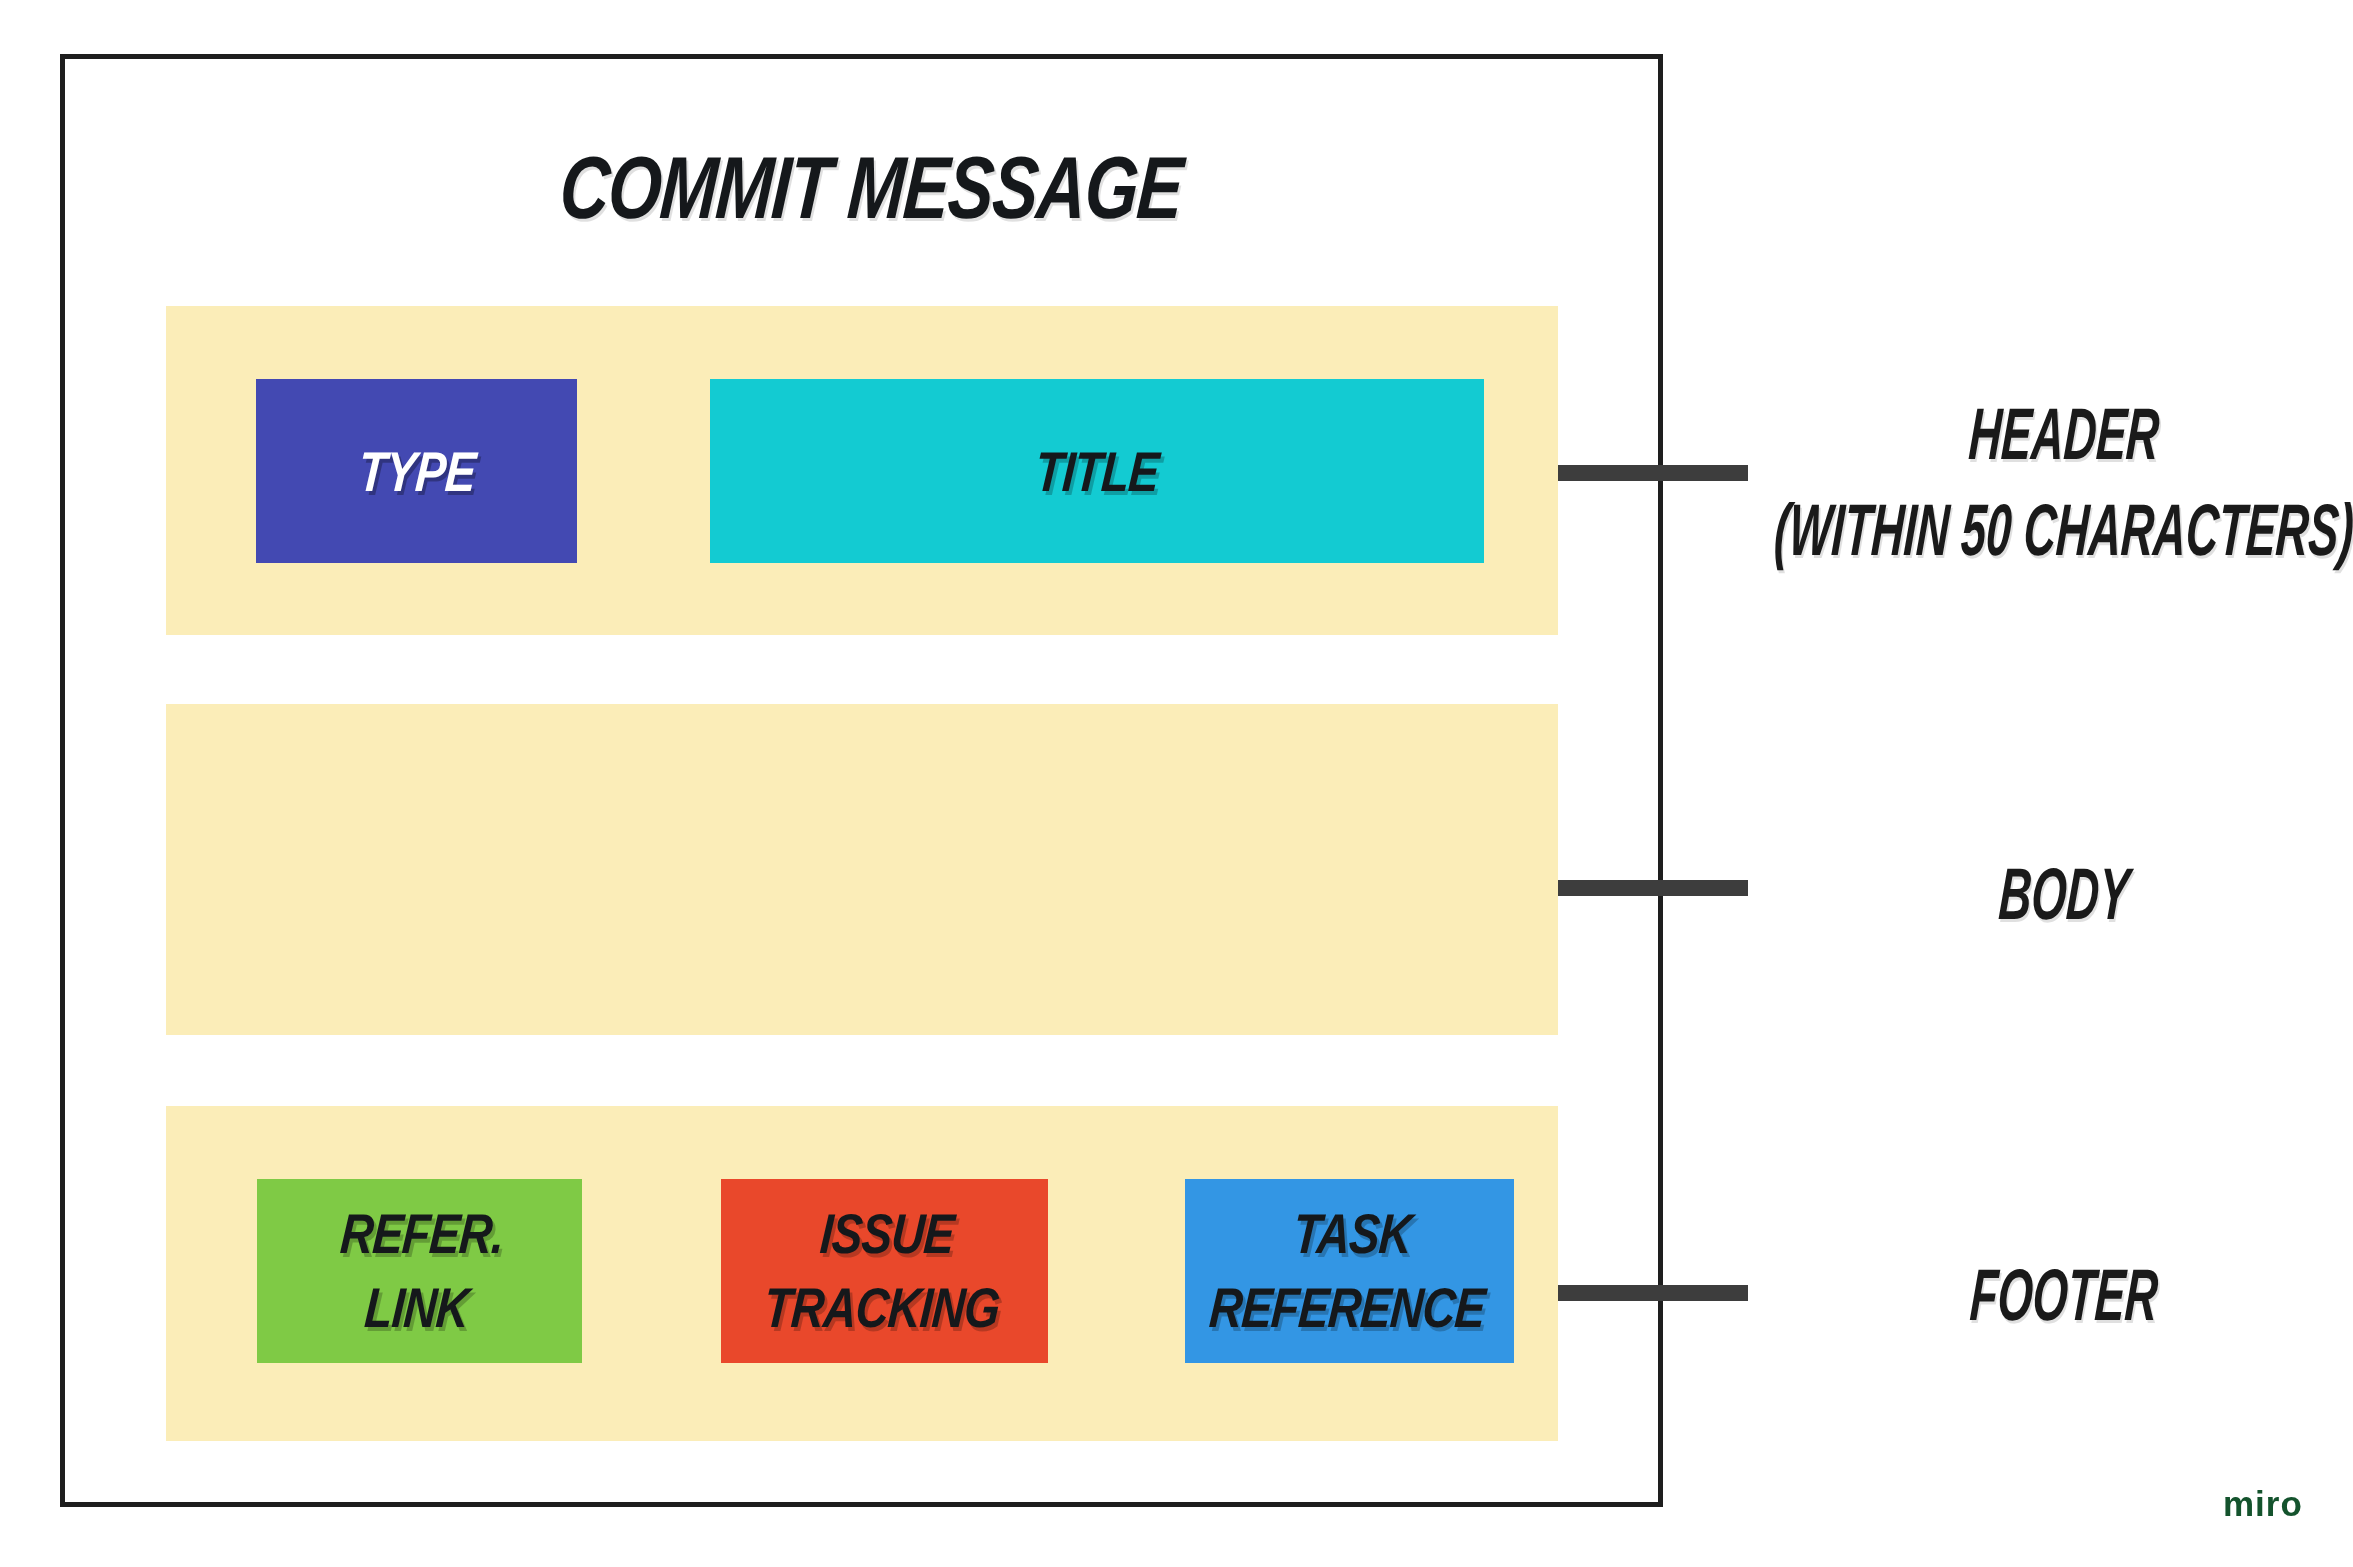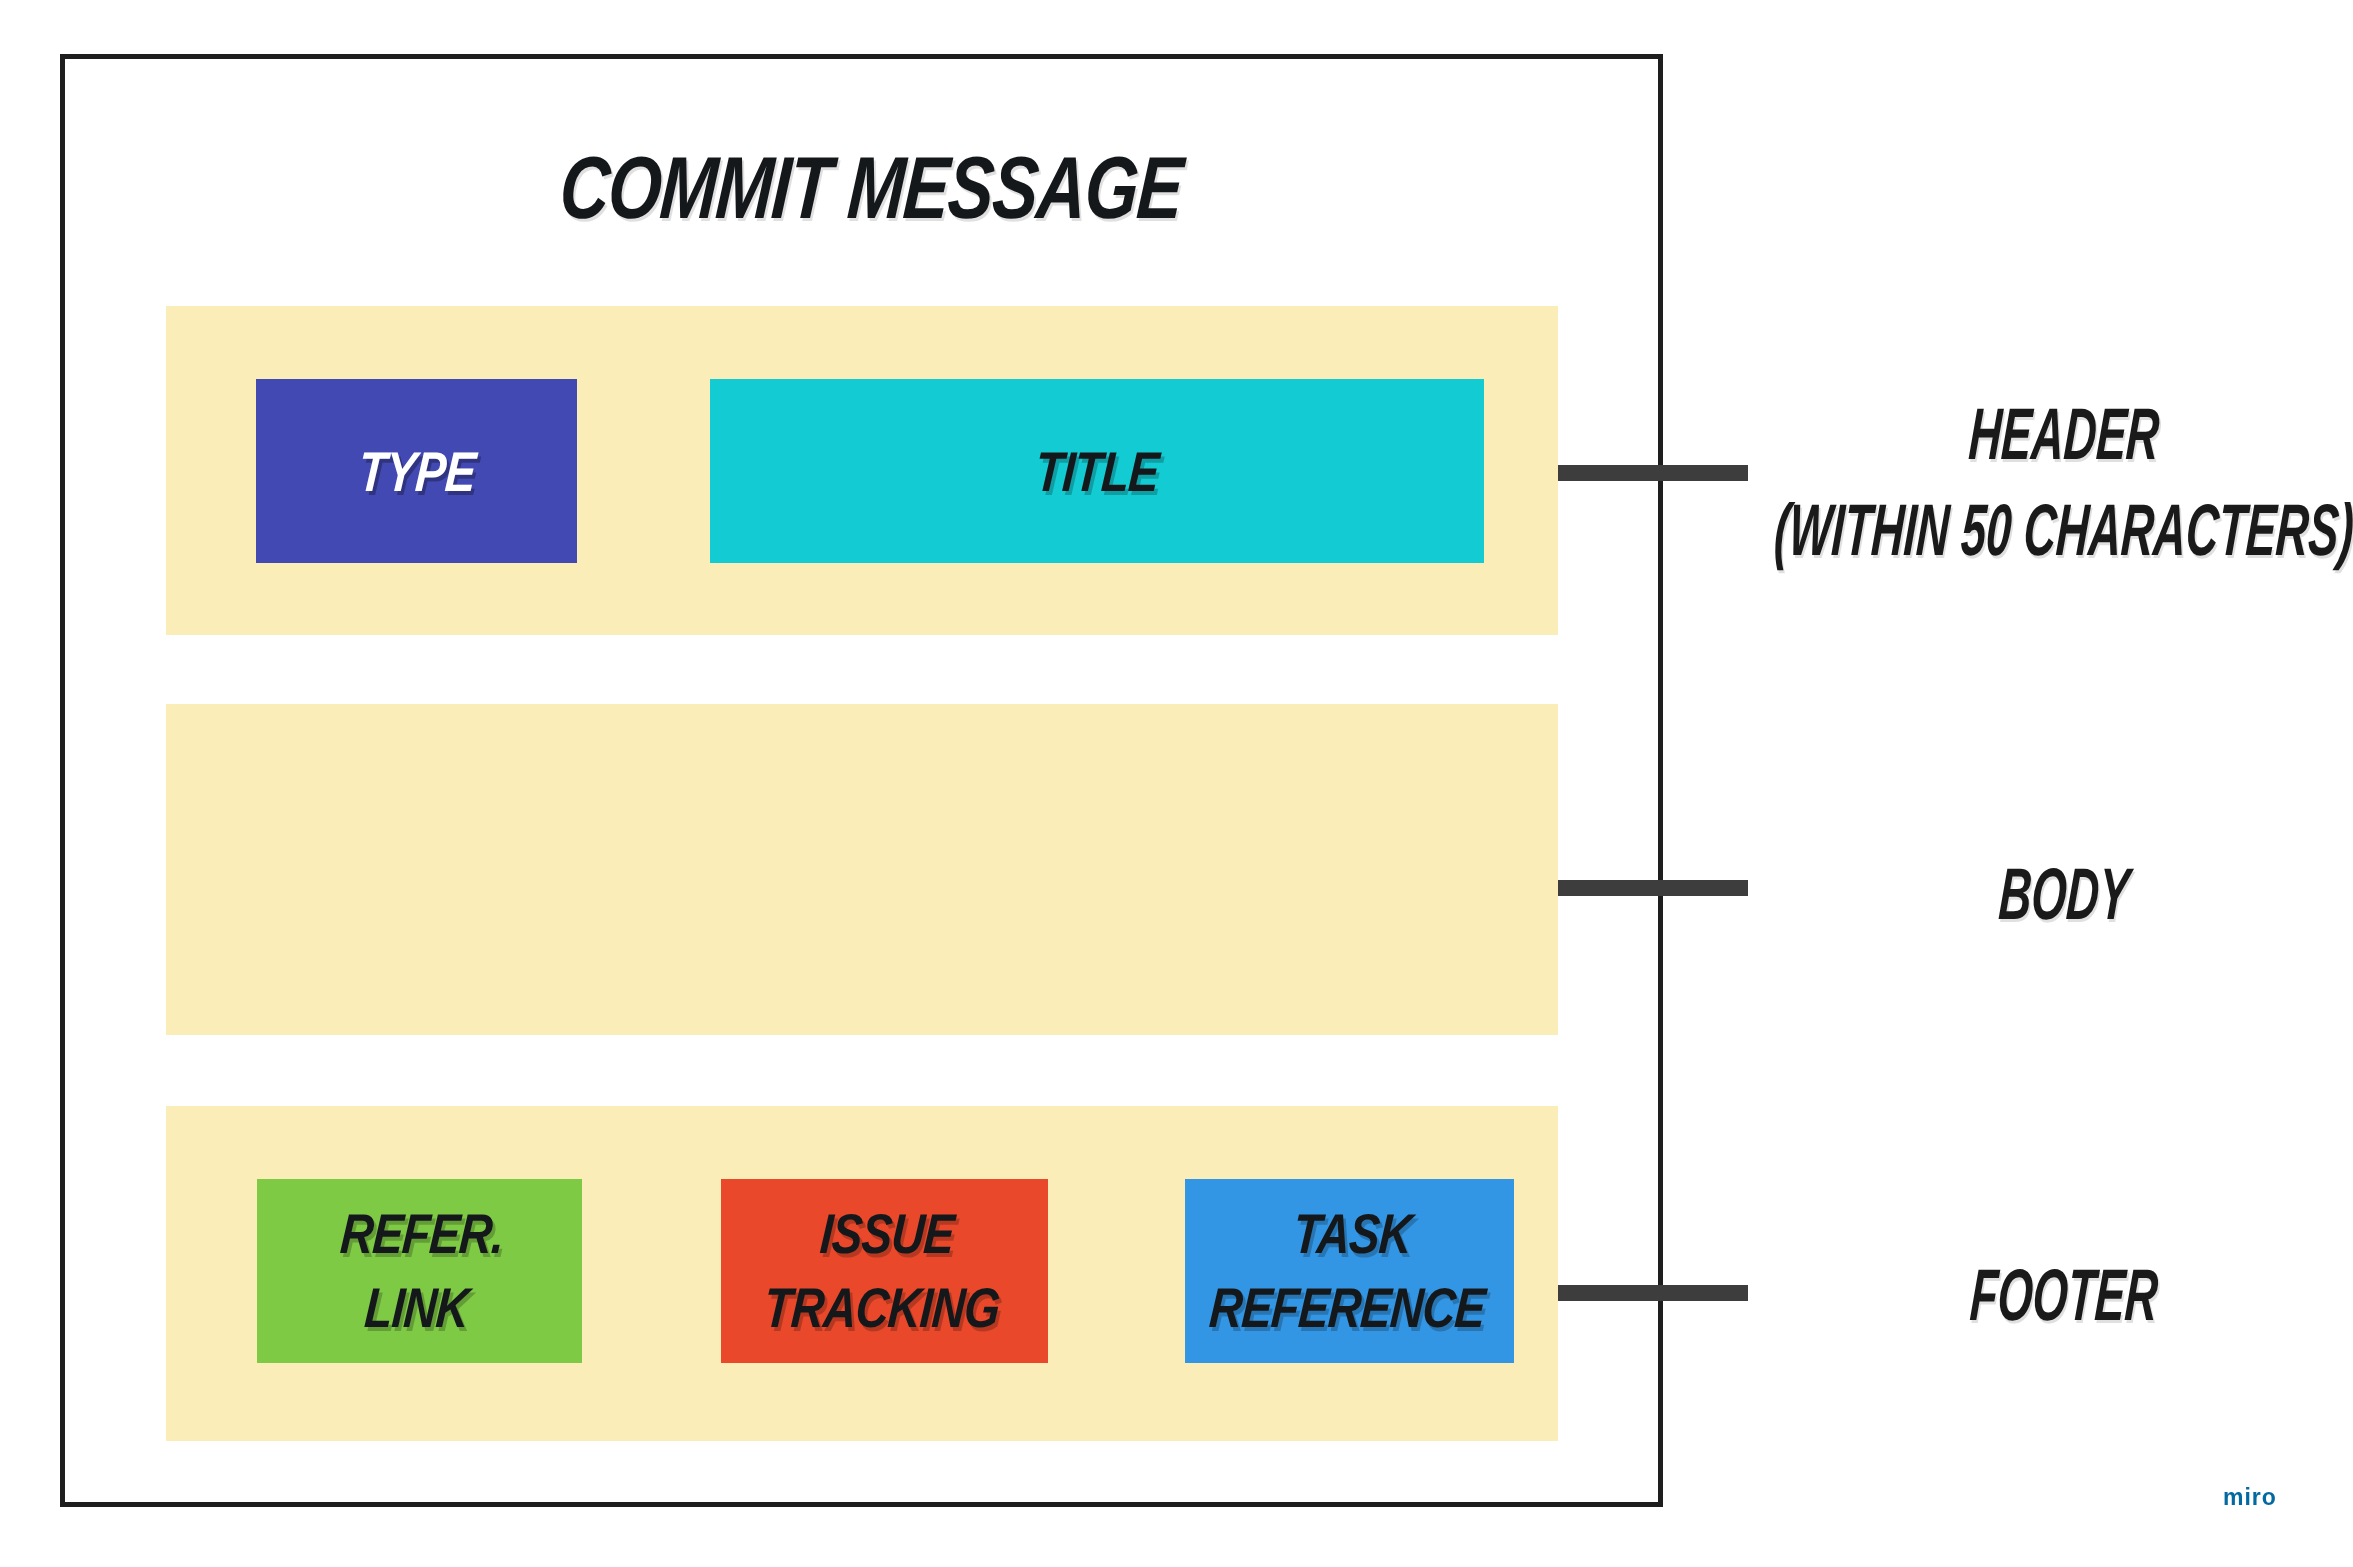--- a/index.html
+++ b/index.html
@@ -80,24 +80,24 @@
     font-size:73px;
     line-height:96px;
     text-shadow:2.9px 2.9px 0 rgba(0,0,0,0.12);
   }
   .anno-header{left:2064px;top:386px;transform:translateX(-50%);}
   .anno-body{left:2064px;top:846px;transform:translateX(-50%);}
   .anno-footer{left:2064px;top:1247px;transform:translateX(-50%);}
   .watermark{
     position:absolute;
     left:2223px;top:1484px;
-    font-size:23px;
+    font-size:35px;
     font-weight:600;
     letter-spacing:1px;
-    color:#0369a1;
+    color:#14532d;
   }
 </style>
 </head>
 <body>
 
 <div class="canvas">
 
   <div class="main-box"></div>
 
   <div class="board-title comic">COMMIT MESSAGE</div>

